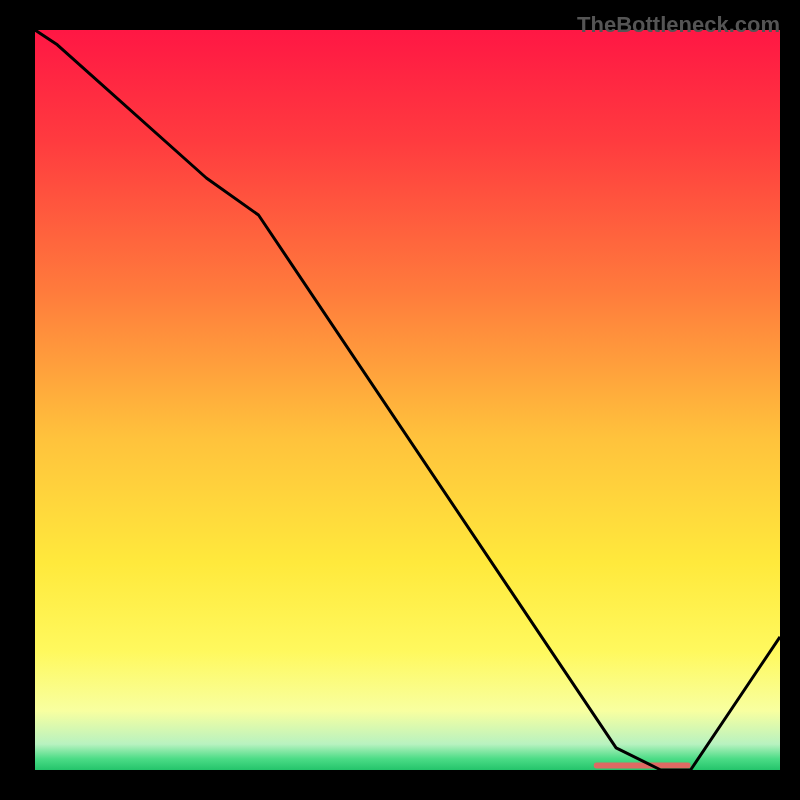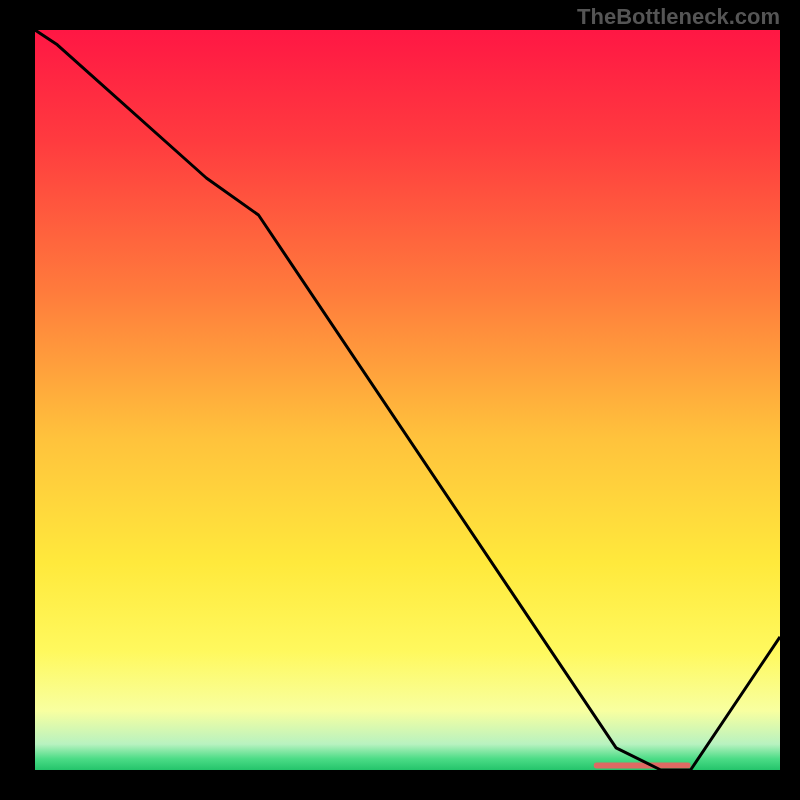--- a/index.html
+++ b/index.html
@@ -13,21 +13,21 @@
   }
   .container {
     position: absolute;
     top: 0;
     left: 0;
     width: 800px;
     height: 800px;
   }
   .watermark {
     position: absolute;
-    top: 4px;
+    top: 12px;
     right: 20px;
     color: #555;
     font-size: 22px;
     font-weight: bold;
     z-index: 10;
   }
   svg { display: block; }
 </style>
 </head>
 <body>

